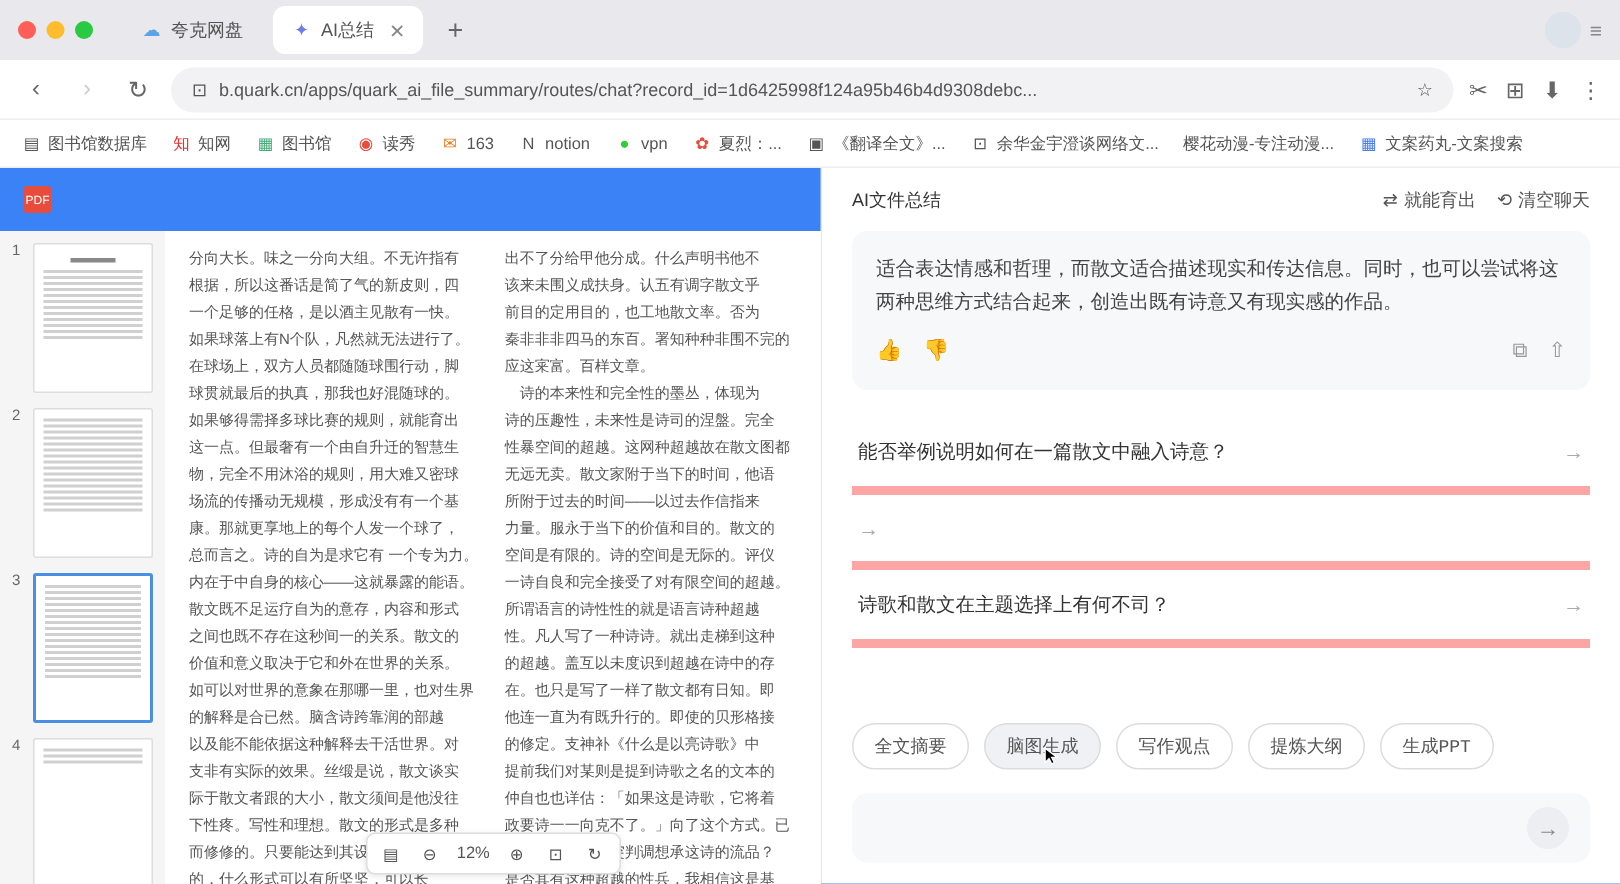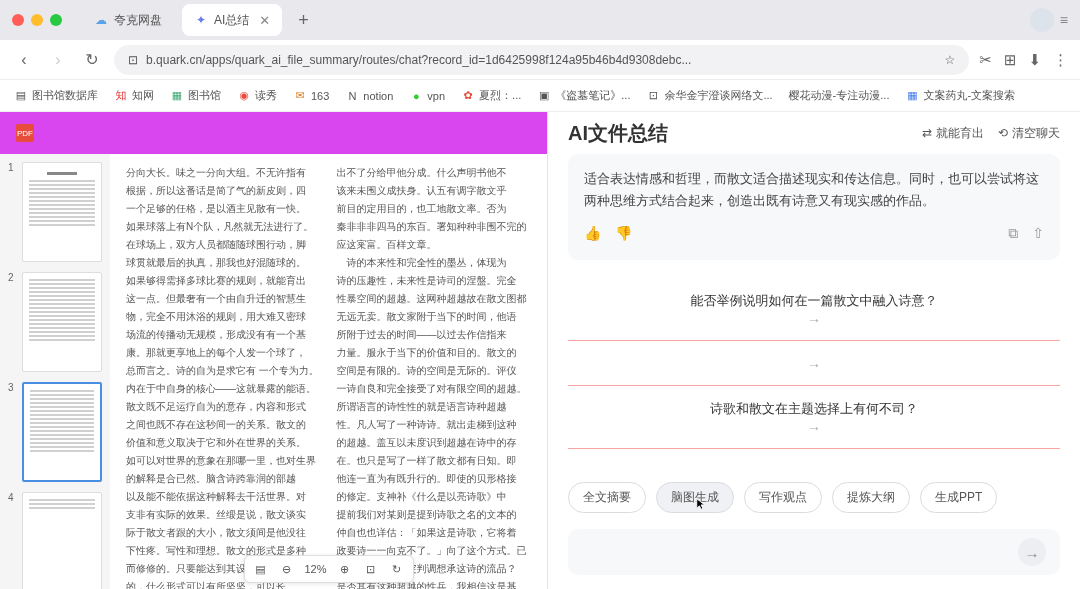--- a/index.html
+++ b/index.html
@@ -23,21 +23,21 @@
     .url-bar { height: 40px; background: #fff; display: flex; align-items: center; padding: 0 12px; gap: 10px; border-bottom: 1px solid #eee; }
     .nav-btn { width: 24px; height: 24px; display: flex; align-items: center; justify-content: center; color: #666; font-size: 16px; }
     .url-field { flex: 1; height: 30px; background: #f2f2f5; border-radius: 15px; display: flex; align-items: center; padding: 0 14px; gap: 8px; font-size: 12px; color: #555; }
     .url-text { flex: 1; white-space: nowrap; overflow: hidden; }
     .url-actions { display: flex; gap: 12px; color: #666; font-size: 15px; }
     
     .bookmark-bar { height: 32px; background: #fff; display: flex; align-items: center; padding: 0 14px; gap: 16px; font-size: 11px; color: #555; border-bottom: 1px solid #eee; overflow: hidden; }
     .bookmark { display: flex; align-items: center; gap: 4px; white-space: nowrap; }
     .bm-icon { width: 14px; height: 14px; display: inline-flex; align-items: center; justify-content: center; }
     
-    .main { display: flex; height: calc(589px - 112px); background: #d946ef; }
+    .main { display: flex; height: calc(589px - 112px); background: #3b82f6; }
     .left-pane { flex: 1; display: flex; flex-direction: column; border-right: 1px solid #e5e5e5; }
     .doc-header { height: 42px; display: flex; align-items: center; padding: 0 16px; gap: 10px; font-size: 13px; color: #333; }
     .pdf-icon { width: 18px; height: 18px; background: #e74c3c; border-radius: 2px; color: #fff; font-size: 8px; display: flex; align-items: center; justify-content: center; }
     .doc-content { flex: 1; display: flex; overflow: hidden; }
     .thumbs { width: 110px; background: #f5f5f5; padding: 8px; overflow-y: auto; display: flex; flex-direction: column; gap: 10px; }
     .thumb-item { display: flex; gap: 6px; align-items: flex-start; }
     .thumb-num { font-size: 10px; color: #666; width: 8px; }
     .thumb { width: 80px; height: 100px; background: #fff; border: 1px solid #ddd; border-radius: 2px; padding: 6px; }
     .thumb.active { border: 2px solid #4a90e2; }
     .thumb-lines { display: flex; flex-direction: column; gap: 2px; }
@@ -45,34 +45,34 @@
     .thumb-title-sim { height: 8px; display: flex; align-items: center; justify-content: center; margin-bottom: 3px; }
     .thumb-title-sim::after { content: ''; width: 30px; height: 3px; background: #888; }
     
     .doc-view { flex: 1; background: #fff; padding: 10px 16px; overflow-y: auto; font-size: 10px; color: #555; display: flex; gap: 16px; position: relative; }
     .doc-col { flex: 1; line-height: 1.8; text-align: justify; }
     .doc-toolbar { position: absolute; bottom: 6px; left: 50%; transform: translateX(-50%); background: #fff; border: 1px solid #ddd; border-radius: 6px; height: 28px; display: flex; align-items: center; padding: 0 8px; gap: 10px; font-size: 11px; color: #555; box-shadow: 0 1px 4px rgba(0,0,0,0.1); }
     .zoom-btn { width: 16px; display: flex; justify-content: center; }
     
     .right-pane { width: 532px; background: #fff; display: flex; flex-direction: column; }
     .ai-header { height: 42px; display: flex; align-items: center; padding: 0 20px; gap: 14px; }
-    .ai-title { font-size: 20px; font-weight: 700; color: #333; flex: 1; }
+    .ai-title { font-size: 12px; font-weight: 400; color: #333; flex: 1; }
     .ai-header-btn { font-size: 12px; color: #555; display: flex; align-items: center; gap: 4px; }
     
     .ai-body { flex: 1; padding: 0 20px; overflow-y: auto; }
     .ai-bubble { background: #f7f8fa; border-radius: 10px; padding: 14px 16px; font-size: 13px; color: #444; line-height: 1.7; margin-bottom: 10px; }
     .bubble-actions { display: flex; gap: 14px; margin-top: 10px; color: #999; font-size: 14px; }
     .bubble-actions .right { margin-left: auto; display: flex; gap: 14px; }
     
     .sugg-list { margin-top: 18px; }
-    .sugg-item { display: flex; align-items: center; justify-content: space-between; padding: 14px 4px; font-size: 13px; color: #333; border-bottom: 1px solid #fca5a5; flex-direction: column; }
+    .sugg-item { display: flex; align-items: center; justify-content: space-between; padding: 14px 4px; font-size: 13px; color: #333; border-bottom: 6px solid #fca5a5; }
     .sugg-arrow { color: #aaa; font-size: 14px; }
     
     .action-chips { display: flex; gap: 10px; padding: 14px 20px 8px; flex-wrap: wrap; }
-    .chip { border: 1px solid #dcdce0; border-radius: 16px; padding: 6px 14px; font-size: 12px; color: #555; background: #fff; }
+    .chip { border: 1px solid #dcdce0; border-radius: 16px; padding: 6px 14px; font-size: 12px; color: #555; background: #fff; font-family: Liberation Mono, monospace; }
     .chip.hover { background: #f0f1f5; }
     .cursor { width: 14px; height: 14px; position: absolute; margin-left: -2px; margin-top: 2px; }
     
     .input-area { padding: 8px 20px 14px; }
     .input-box { background: #f7f8fa; border-radius: 10px; height: 46px; display: flex; align-items: center; padding: 0 14px; font-size: 13px; color: #999; }
     .send-btn { margin-left: auto; width: 28px; height: 28px; border-radius: 50%; background: #eceef2; display: flex; align-items: center; justify-content: center; color: #888; font-size: 15px; }
   </style>
 </head>
 <body>
 
@@ -143,21 +143,21 @@
   <div class="bookmark">
       <span class="bm-icon" style="color:#3c3">●</span>
       <span>vpn</span>
     </div>
   <div class="bookmark">
       <span class="bm-icon" style="color:#e74c3c">✿</span>
       <span>夏烈：...</span>
     </div>
   <div class="bookmark">
       <span class="bm-icon">▣</span>
-      <span>《盗墓笔记》...</span>
+      <span>《翻译全文》...</span>
     </div>
   <div class="bookmark">
       <span class="bm-icon">⊡</span>
       <span>余华金宇澄谈网络文...</span>
     </div>
   <div class="bookmark">
       <span>樱花动漫-专注动漫...</span>
     </div>
   <div class="bookmark">
       <span class="bm-icon" style="color:#4a7de8">▦</span>

